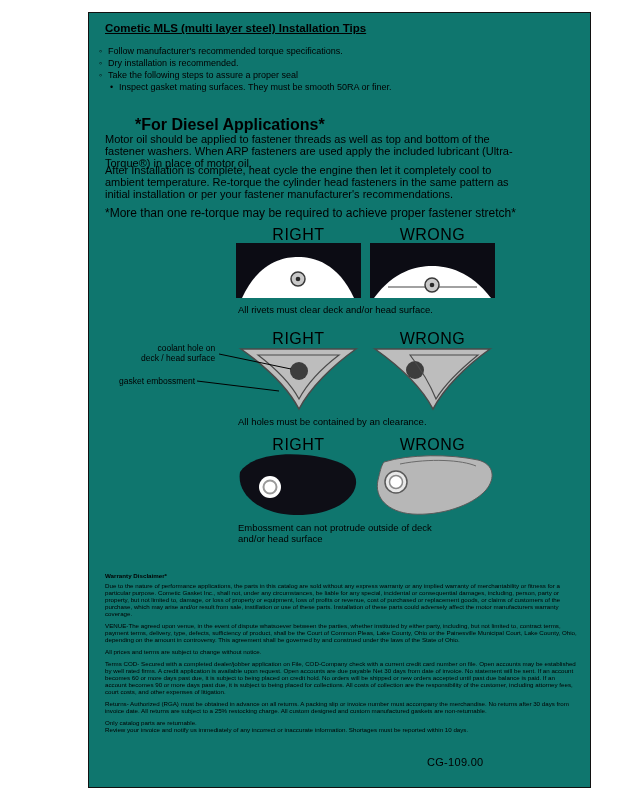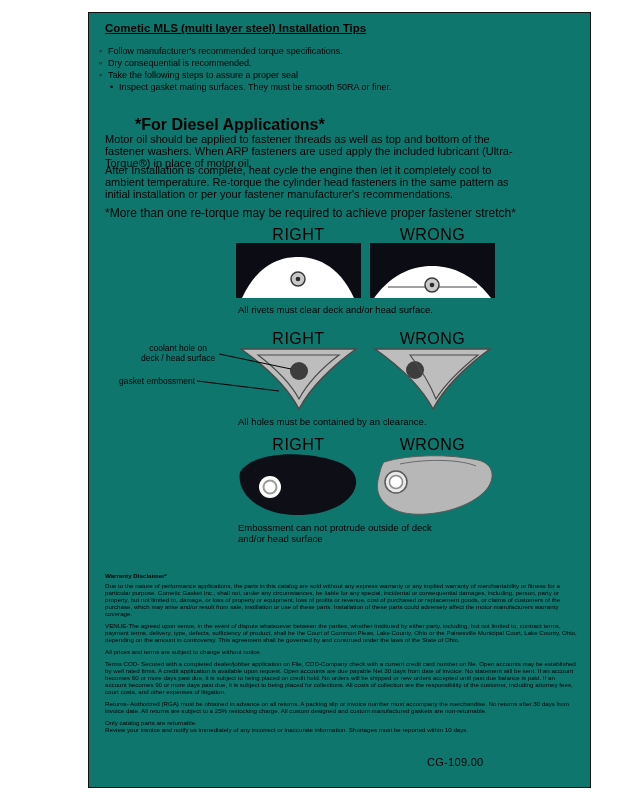--- a/index.html
+++ b/index.html
@@ -32,42 +32,42 @@
   .dia { position:absolute; width:125px; }
   .dia svg { display:block; width:125px; height:100%; }
   .dL { left:147px; } .dR { left:281px; }
   .r1 { top:230px; height:55px; }
   .r2 { top:333px; height:66px; }
   .r3 { top:439px; height:66px; }
 
   .caption { position:absolute; left:149px; font-size:9.5px; line-height:11px; }
   .cap1 { top:291px; } .cap2 { top:403px; } .cap3 { top:509px; width:215px; }
 
-  .label-coolant { position:absolute; left:52px; top:330px; font-size:8.5px; line-height:10px; text-align:center; }
+  .label-coolant { position:absolute; left:52px; top:330px; font-size:8.5px; line-height:10px; text-align:right; }
   .label-coolant span { display:block; white-space:nowrap; }
   .label-emboss  { position:absolute; left:30px; top:363px; font-size:8.5px; white-space:nowrap; }
   .callouts { position:absolute; left:0; top:330px; width:240px; height:70px; }
 
   .warranty { position:absolute; left:16px; top:559px; width:472px; font-size:6.2px; line-height:7px; }
   .warranty .wh { font-weight:700; margin:0 0 3px 0; }
   .warranty p { margin:0 0 5px 0; }
   .warranty p.tight { margin:0; }
 
   .code { position:absolute; left:338px; top:743px; font-size:11px; letter-spacing:.3px; }
 </style>
 </head>
 <body>
 
 <div class="frame">
 
   <div class="title">Cometic MLS (multi layer steel) Installation Tips</div>
 
   <div class="bullets">
     <div class="b-line"><span class="marker">◦</span><span>Follow manufacturer's recommended torque specifications.</span></div>
-    <div class="b-line"><span class="marker">◦</span><span>Dry consequential is recommended.</span></div>
+    <div class="b-line"><span class="marker">◦</span><span>Dry installation is recommended.</span></div>
     <div class="b-line"><span class="marker">◦</span><span>Take the following steps to assure a proper seal</span></div>
     <div class="b-line b-sub"><span class="marker">•</span><span>Inspect gasket mating surfaces.  They must be smooth 50RA or finer.</span></div>
   </div>
 
   <div class="diesel-heading">*For Diesel Applications*</div>
   <div class="para para1">Motor oil should be applied to fastener threads as well as top and bottom of the fastener washers. When ARP fasteners are used apply the included lubricant (Ultra-Torque®) in place of motor oil.</div>
   <div class="para para2">After Installation is complete, heat cycle the engine then let it completely cool to ambient temperature. Re-torque the cylinder head fasteners in the same pattern as initial installation or per your fastener manufacturer's recommendations.</div>
   <div class="note">*More than one re-torque may be required to achieve proper fastener stretch*</div>
 
   <div class="col-header hL h-r1">RIGHT</div>

